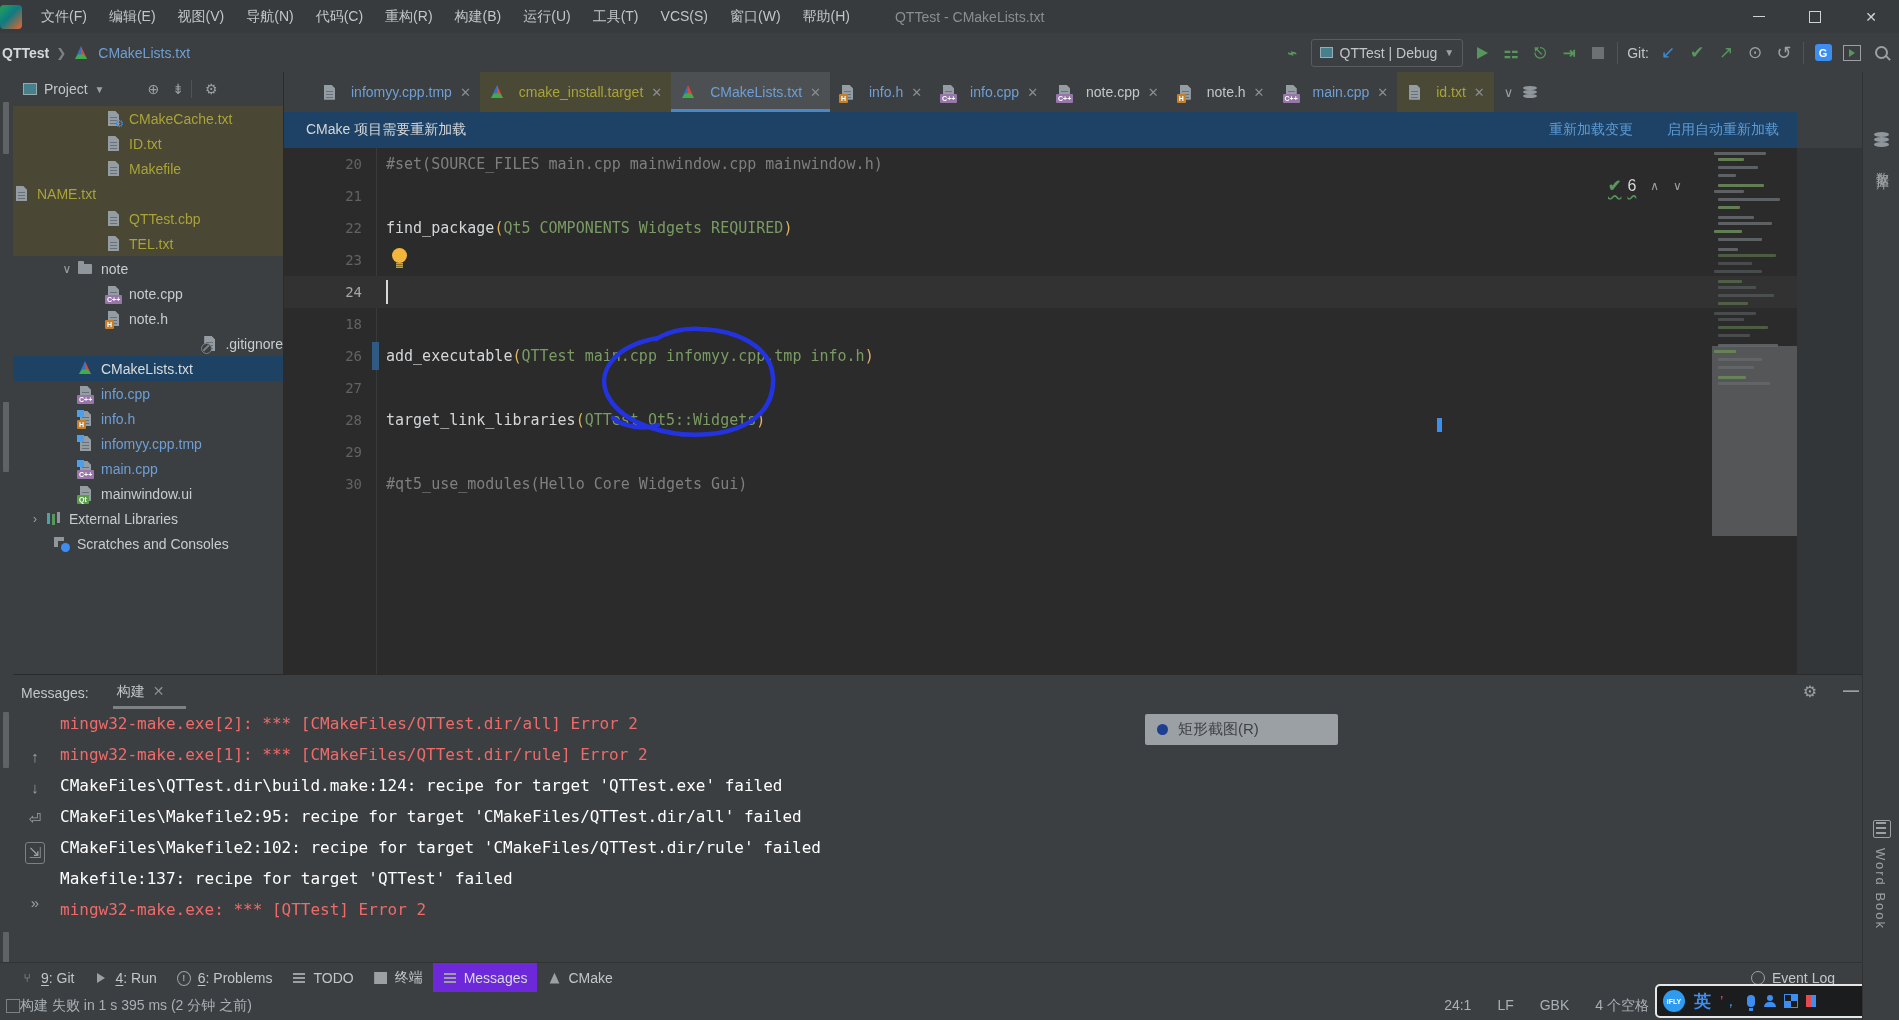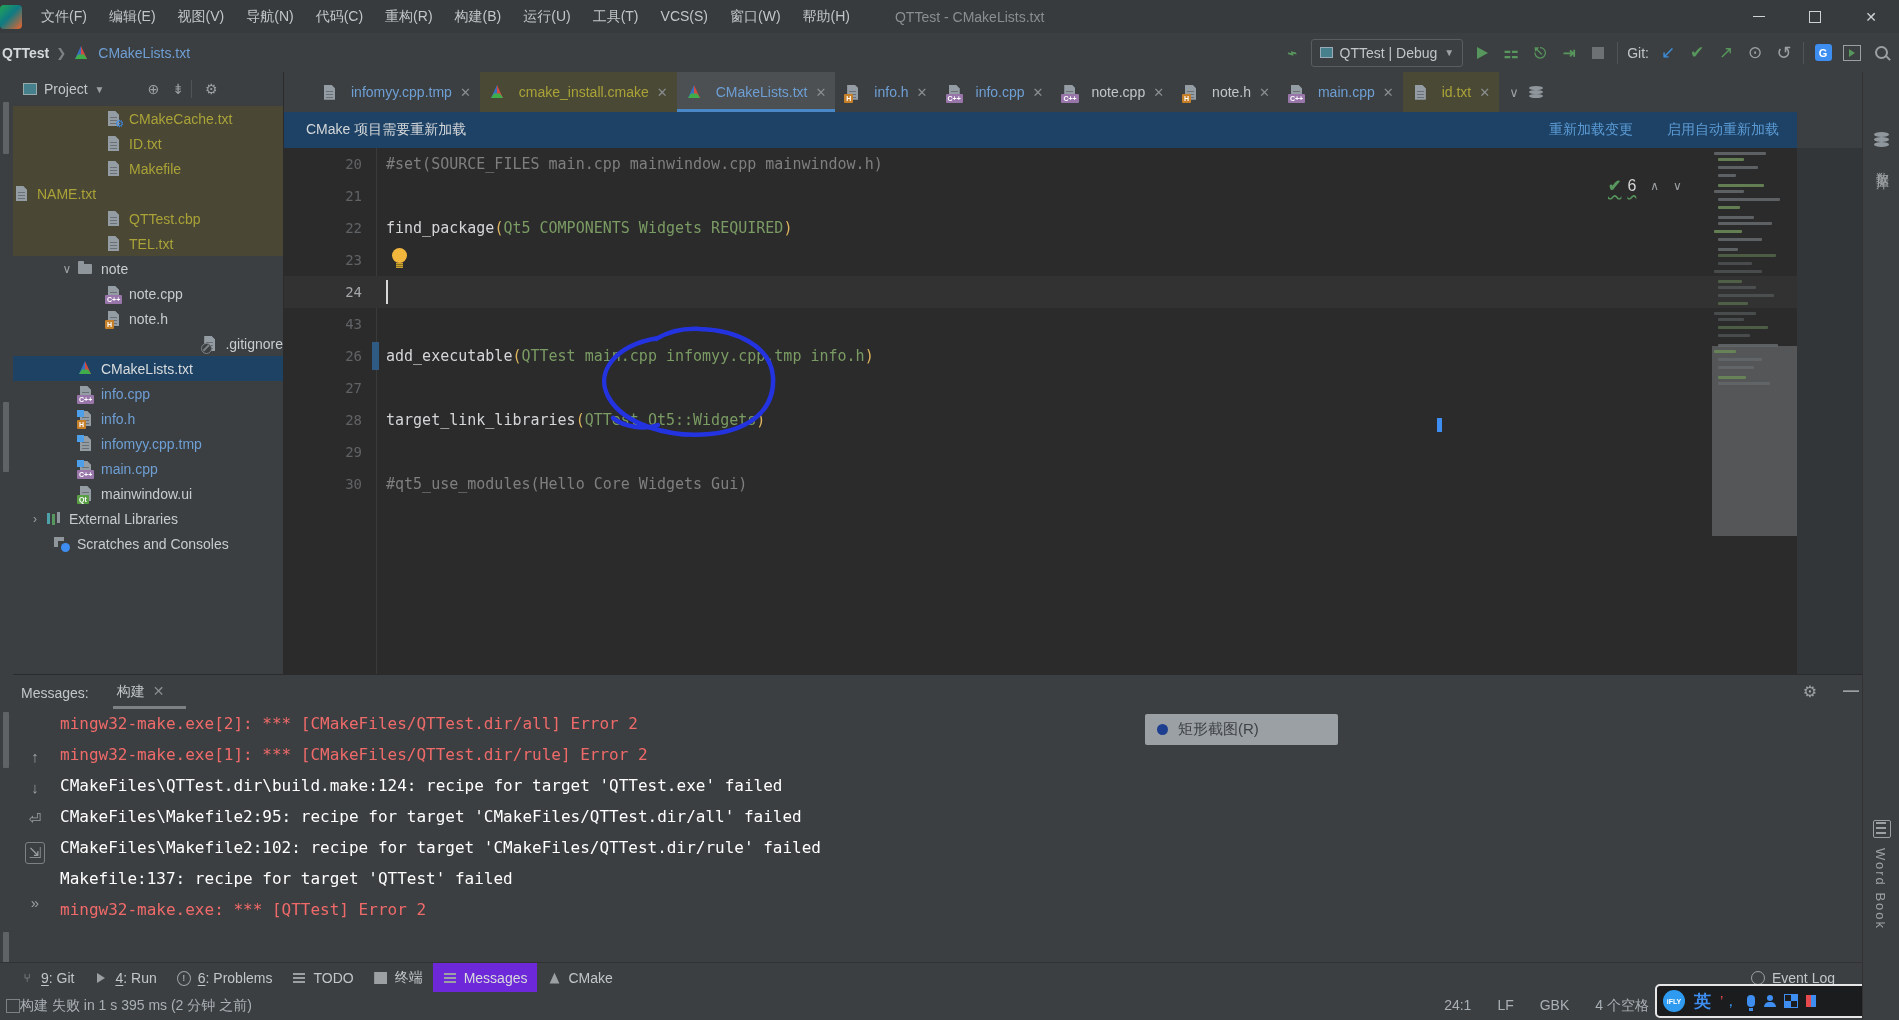--- a/index.html
+++ b/index.html
@@ -407,21 +407,21 @@
           <span class="x">✕</span>
         </div>
         <div class="tab excluded">
           <span class="ic">
             <svg class="cmk" width="16" height="16" viewBox="0 0 16 16">
               <polygon points="8,1 2,14 8,14" fill="#3870c0"></polygon>
               <polygon points="8,1 14,14 8,14" fill="#d44a41"></polygon>
               <polygon points="5,9.5 11,9.5 14,14 2,14" fill="#3fae4a"></polygon>
             </svg>
           </span>
-          <span>cmake_install.cmake</span>
+          <span>cmake_install.target</span>
           <span class="x">✕</span>
         </div>
         <div class="tab modified active">
           <span class="ic">
             <svg class="cmk" width="16" height="16" viewBox="0 0 16 16">
               <polygon points="8,1 2,14 8,14" fill="#3870c0"></polygon>
               <polygon points="8,1 14,14 8,14" fill="#d44a41"></polygon>
               <polygon points="5,9.5 11,9.5 14,14 2,14" fill="#3fae4a"></polygon>
             </svg>
           </span>
@@ -507,21 +507,21 @@
         <div class="code-line">
           <span class="lnum">23</span>
           <span class="lbody"></span>
           <span class="bulb"></span>
         </div>
         <div class="code-line current">
           <span class="lnum cur">24</span>
           <span class="lbody"><span class="caret"></span></span>
         </div>
         <div class="code-line">
-          <span class="lnum">43</span>
+          <span class="lnum">18</span>
           <span class="lbody"></span>
         </div>
         <div class="code-line">
           <span class="lnum">26</span>
           <span class="vcsbar"></span>
           <span class="lbody"><span class="seg cmd">add_executable</span><span class="seg paren">(</span><span class="seg arg">QTTest main.cpp </span><span class="seg arg wavy">infomyy</span><span class="seg arg">.cpp.tmp info.h</span><span class="seg paren">)</span></span>
         </div>
         <div class="code-line">
           <span class="lnum">27</span>
           <span class="lbody"></span>

